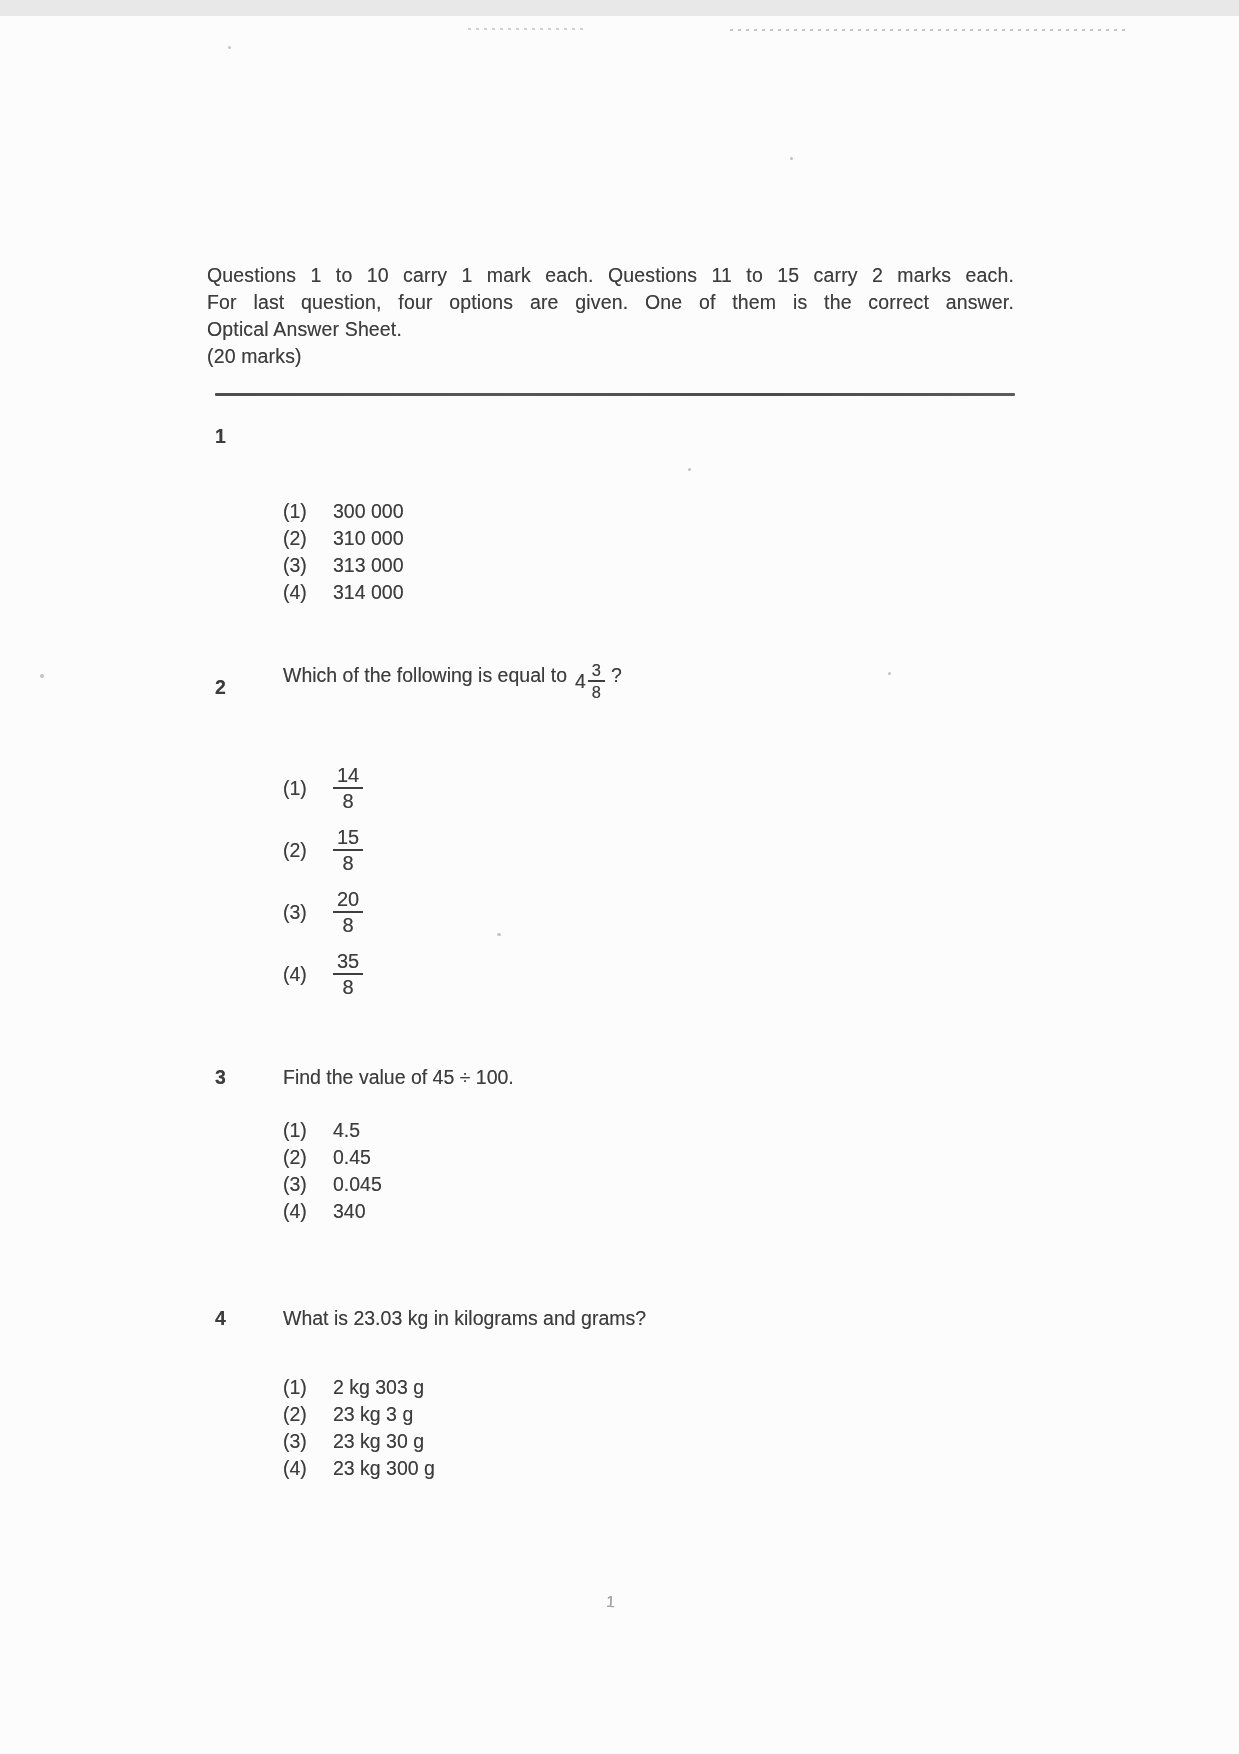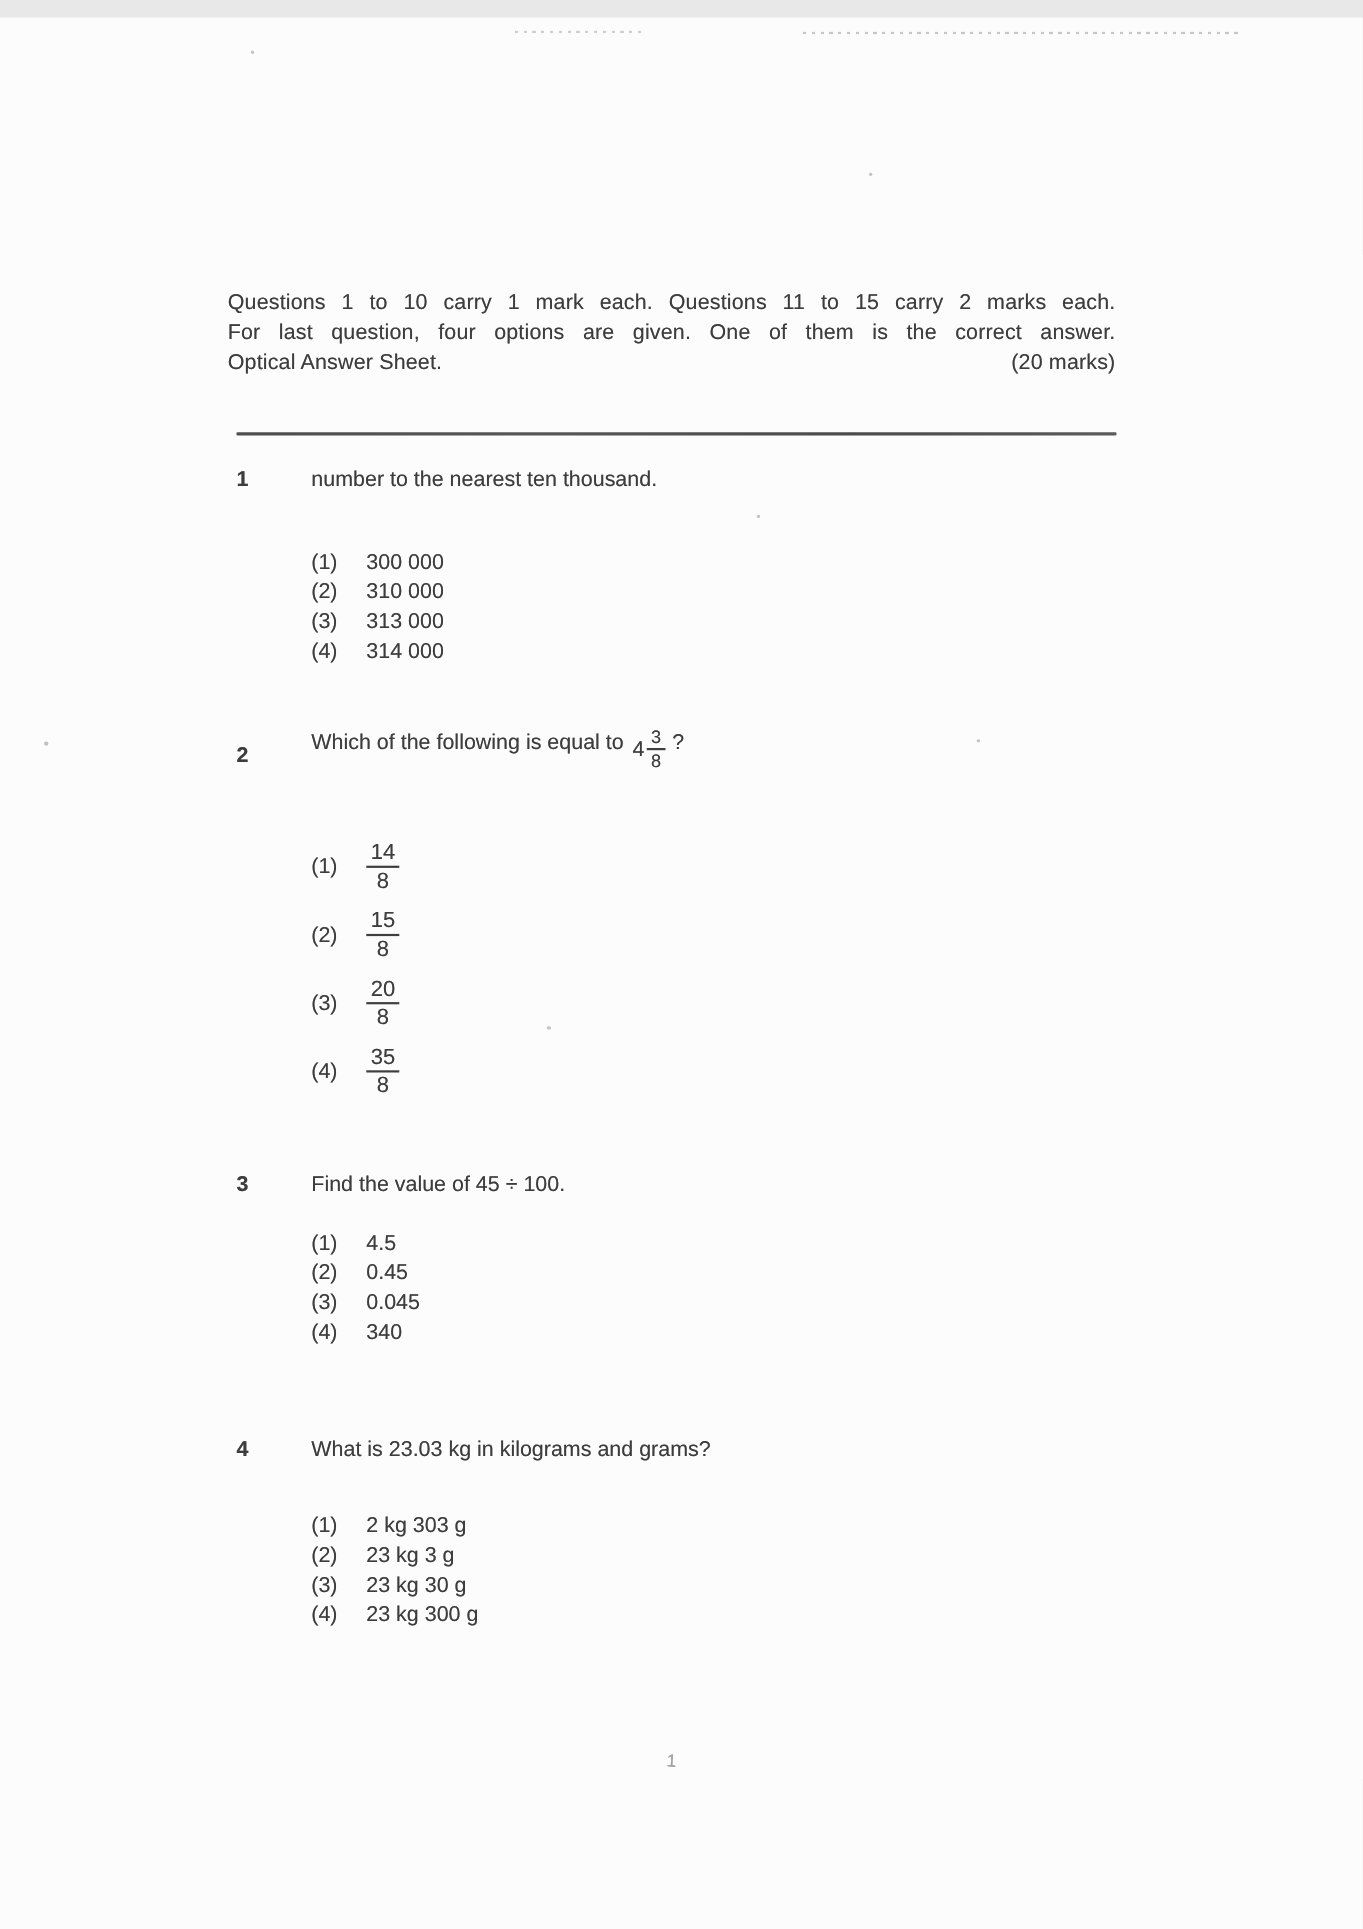--- a/index.html
+++ b/index.html
@@ -13,21 +13,21 @@
     color:#3d3d3d;
   }
   .ink { color:#3d3d3d; text-shadow:0 0 0.6px rgba(60,60,60,.55); }
 
   
   .instr {
     position:absolute; left:207px; top:246px; width:807px;
     font-size:19.5px; line-height:27px; letter-spacing:.15px;
   }
   .iline { text-align:justify; text-align-last:justify; }
-  .ilast { display:flex; justify-content:space-between; }
+  .ilast { display:flex; justify-content:space-between;flex-direction:column; }
 
   .rule {
     position:absolute; left:215px; top:377px; width:800px; height:3px;
     background:linear-gradient(90deg,#2f2f2f 0%,#3a3a3a 35%,#2c2c2c 70%,#3f3f3f 100%);
     opacity:.85; border-radius:1px;
   }
 
   
   .q { position:absolute; left:215px; width:800px; font-size:19.5px; line-height:28px; }
   .qnum { position:absolute; left:0; top:0; font-weight:700; }
@@ -90,21 +90,20 @@
       <span>Optical Answer Sheet.</span>
       <span>(20 marks)</span>
     </div>
   </div>
 
   <div class="rule"></div>
 
   <section class="q" style="top:406px">
     <div class="qnum">1</div>
     <div class="qtext">
-      <div>number to the nearest ten thousand.</div>
     </div>
   </section>
   <div class="opt-list" style="top:482px">
     <div class="opt">
       <span class="olabel">(1)</span>
       <span>300 000</span>
     </div>
     <div class="opt">
       <span class="olabel">(2)</span>
       <span>310 000</span>

